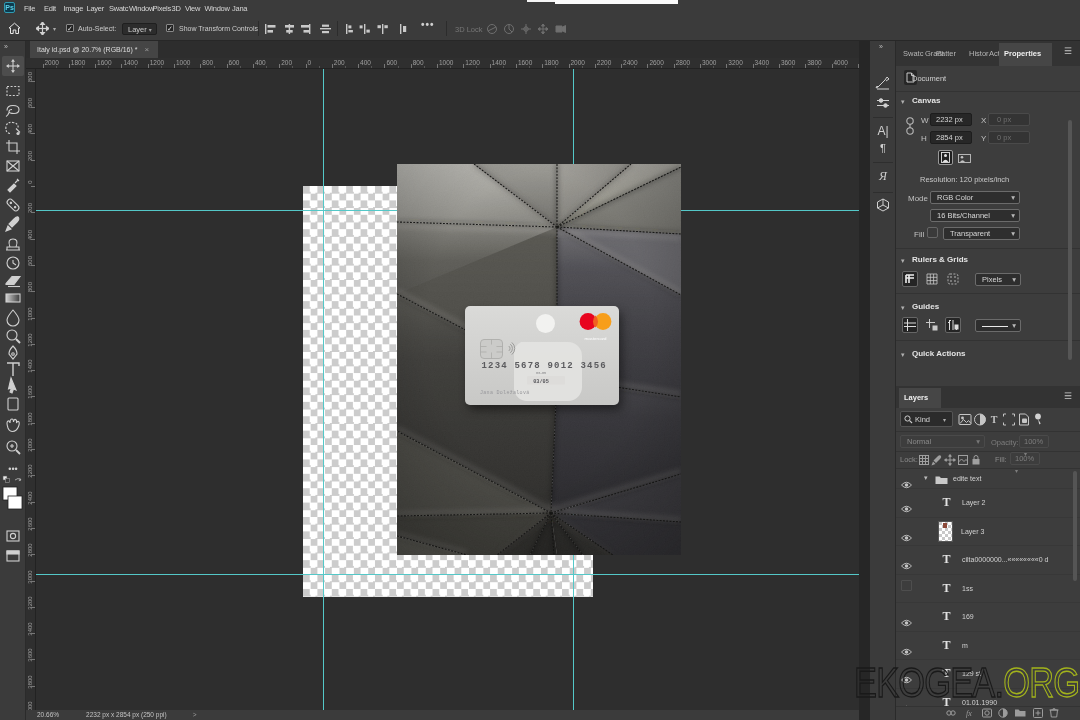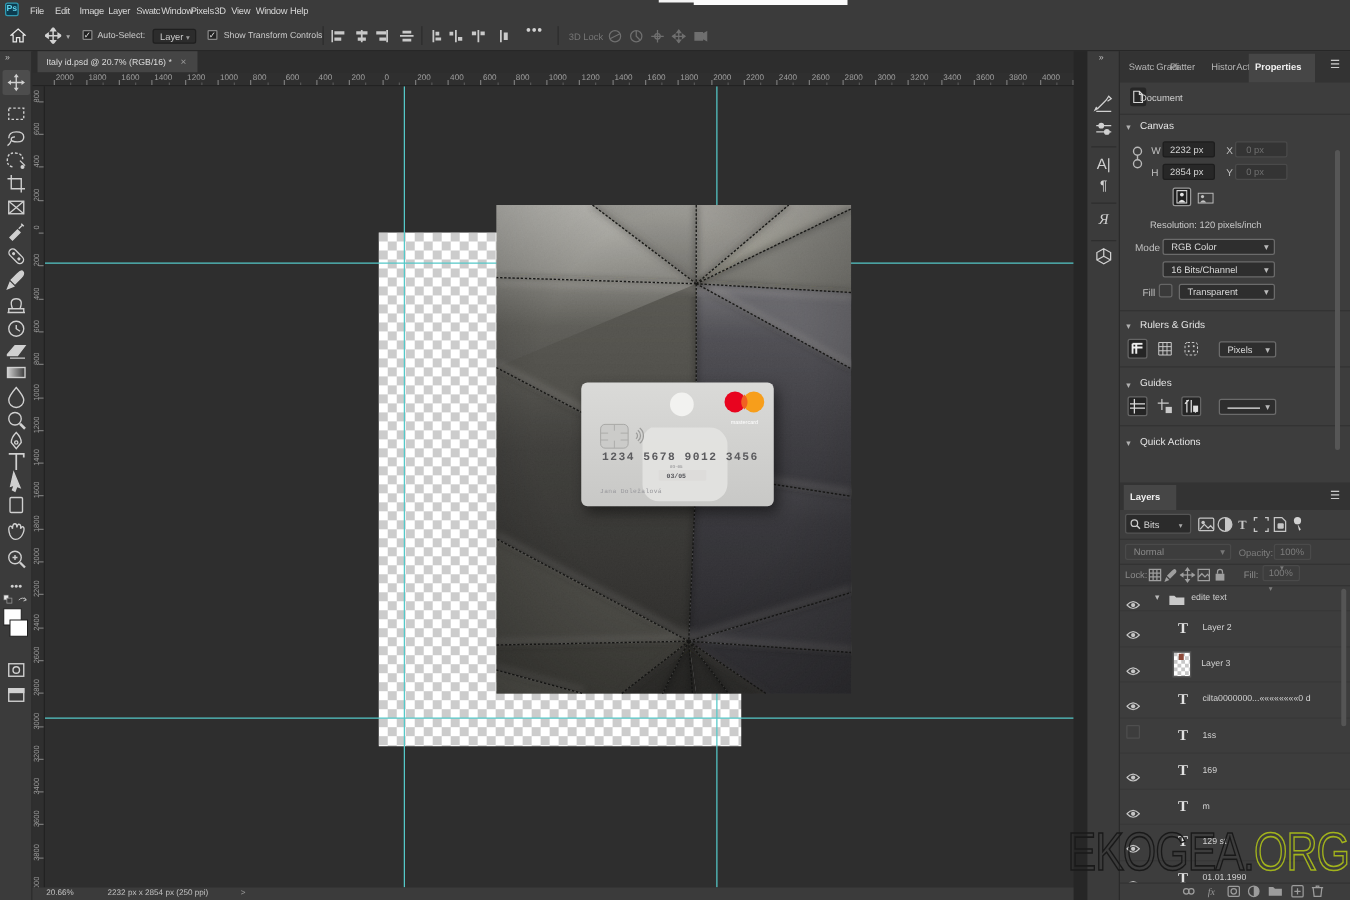--- a/index.html
+++ b/index.html
@@ -30,21 +30,21 @@
 #checker{position:absolute;background:repeating-conic-gradient(#ffffff 0 25%,#cccccc 0 50%);background-size:14.4px 14.4px;background-position:0 0}
 .guide{position:absolute;background:#54c8c8}
 
 #statusbar{position:absolute;left:26px;top:710px;width:833px;height:10px;background:#3b3b3b;color:#c2c2c2;font-size:6.5px;line-height:10px}
 
 #rdivider{position:absolute;left:859px;top:41px;width:11px;height:679px;background:#262626}
 #iconstrip{position:absolute;left:870px;top:41px;width:26px;height:679px;background:#3b3b3b;border-right:1px solid #2a2a2a}
 #rpanel{position:absolute;left:896px;top:41px;width:184px;height:679px;background:#3d3d3d}
 
 .ptab{position:absolute;top:0;font-size:7.5px;color:#b5b5b5}
-.sech{font-size:8px;color:#e4e4e4;font-weight:normal}
+.sech{font-size:8px;color:#e4e4e4;font-weight:bold}
 .chev{color:#b0b0b0;font-size:7px}
 .lbl{font-size:8px;color:#c0c0c0}
 .field{position:absolute;background:#272727;border:1px solid #1d1d1d;border-radius:2px;color:#d6d6d6;font-size:7.5px}
 .fieldg{position:absolute;background:#343434;border:1px solid #4a4a4a;border-radius:2px;color:#6f6f6f;font-size:7.5px}
 .drop{position:absolute;background:#2e2e2e;border:1px solid #6b6b6b;border-radius:2px;color:#d8d8d8;font-size:7.5px}
 .drop .dv{position:absolute;right:4px;color:#b9b9b9}
 .ibtn{position:absolute;width:16px;height:16px;background:#252525;border:1px solid #666;border-radius:2px}
 .ibtn2{position:absolute;width:16px;height:16px}
 
 .lrow{position:absolute;left:0;width:184px;border-bottom:1px solid #383838}
@@ -60,21 +60,21 @@
       <span class="mi" style="left:24px">File</span>
       <span class="mi" style="left:44px">Edit</span>
       <span class="mi" style="left:63.5px">Image</span>
       <span class="mi" style="left:86.5px">Layer</span>
       <span class="mi" style="left:109px">Swatc</span>
       <span class="mi" style="left:129px">Window</span>
       <span class="mi" style="left:152.5px">Pixels</span>
       <span class="mi" style="left:171.5px">3D</span>
       <span class="mi" style="left:185px">View</span>
       <span class="mi" style="left:204.5px">Window</span>
-      <span class="mi" style="left:232px">Help</span>
+      <span class="mi" style="left:232px">Jana</span>
     </div>
 <div id="optbar">
 <svg class="abs" style="left:8px;top:6px" width="13" height="13" viewBox="0 0 13 13">
         <path d="M6.5 1.2 L12 6 L10.5 6 L10.5 11.5 L7.8 11.5 L7.8 8 L5.2 8 L5.2 11.5 L2.5 11.5 L2.5 6 L1 6 Z" fill="none" stroke="#e8e8e8" stroke-width="1"></path>
       </svg>
 <svg class="abs" style="left:36px;top:6px" width="13" height="13" viewBox="0 0 13 13">
         <g stroke="#d2d2d2" stroke-width="1.2" fill="#d2d2d2">
           <line x1="6.5" y1="1" x2="6.5" y2="12"></line>
           <line x1="1" y1="6.5" x2="12" y2="6.5"></line>
           <path d="M6.5 0 l1.8 2.5 h-3.6 Z"></path>
@@ -708,21 +708,21 @@
       <div style="position:absolute;left:172px;top:79px;width:4px;height:240px;background:#565656;border-radius:2px"></div>
 <div style="position:absolute;left:0;top:345px;width:184px;height:22px;background:#333333"></div>
       <div style="position:absolute;left:3px;top:347px;width:42px;height:20px;background:#464646"></div>
       <span style="position:absolute;left:8px;top:352px;font-size:7.5px;color:#f0f0f0;font-weight:bold">Layers</span>
       <span style="position:absolute;left:168px;top:350px;font-size:9px;color:#c9c9c9">☰</span>
       <div style="position:absolute;left:4px;top:370px;width:53px;height:16px;background:#2b2b2b;border:1px solid #555;border-radius:2px"></div>
       <svg style="position:absolute;left:8px;top:374px" width="9" height="9" viewBox="0 0 9 9">
         <circle cx="3.5" cy="3.5" r="2.6" fill="none" stroke="#ccc" stroke-width="1"></circle>
         <line x1="5.6" y1="5.6" x2="8" y2="8" stroke="#ccc" stroke-width="1.2"></line>
       </svg>
-      <span style="position:absolute;left:19px;top:374px;font-size:7.5px;color:#d5d5d5">Bits</span>
+      <span style="position:absolute;left:19px;top:374px;font-size:7.5px;color:#d5d5d5">Kind</span>
       <span style="position:absolute;left:47px;top:375px;font-size:6px;color:#aaa">▾</span>
       <svg style="position:absolute;left:0;top:0" width="184px" height="679" viewBox="0 0 184 679">
         <g transform="translate(69,378.5)">
           <rect x="-6" y="-5" width="12" height="10" rx="1" fill="none" stroke="#c6c6c6"></rect>
           <circle cx="-2.5" cy="-1.5" r="1.4" fill="#c6c6c6"></circle>
           <path d="M-5 4 l3.5 -4 l3 3 l2 -2 l2.5 3" fill="none" stroke="#c6c6c6"></path>
         </g>
 <g transform="translate(84,378.5)">
           <circle cx="0" cy="0" r="5.5" fill="none" stroke="#c6c6c6"></circle>
           <path d="M0 -5.5 a5.5 5.5 0 0 1 0 11 Z" fill="#c6c6c6"></path>

